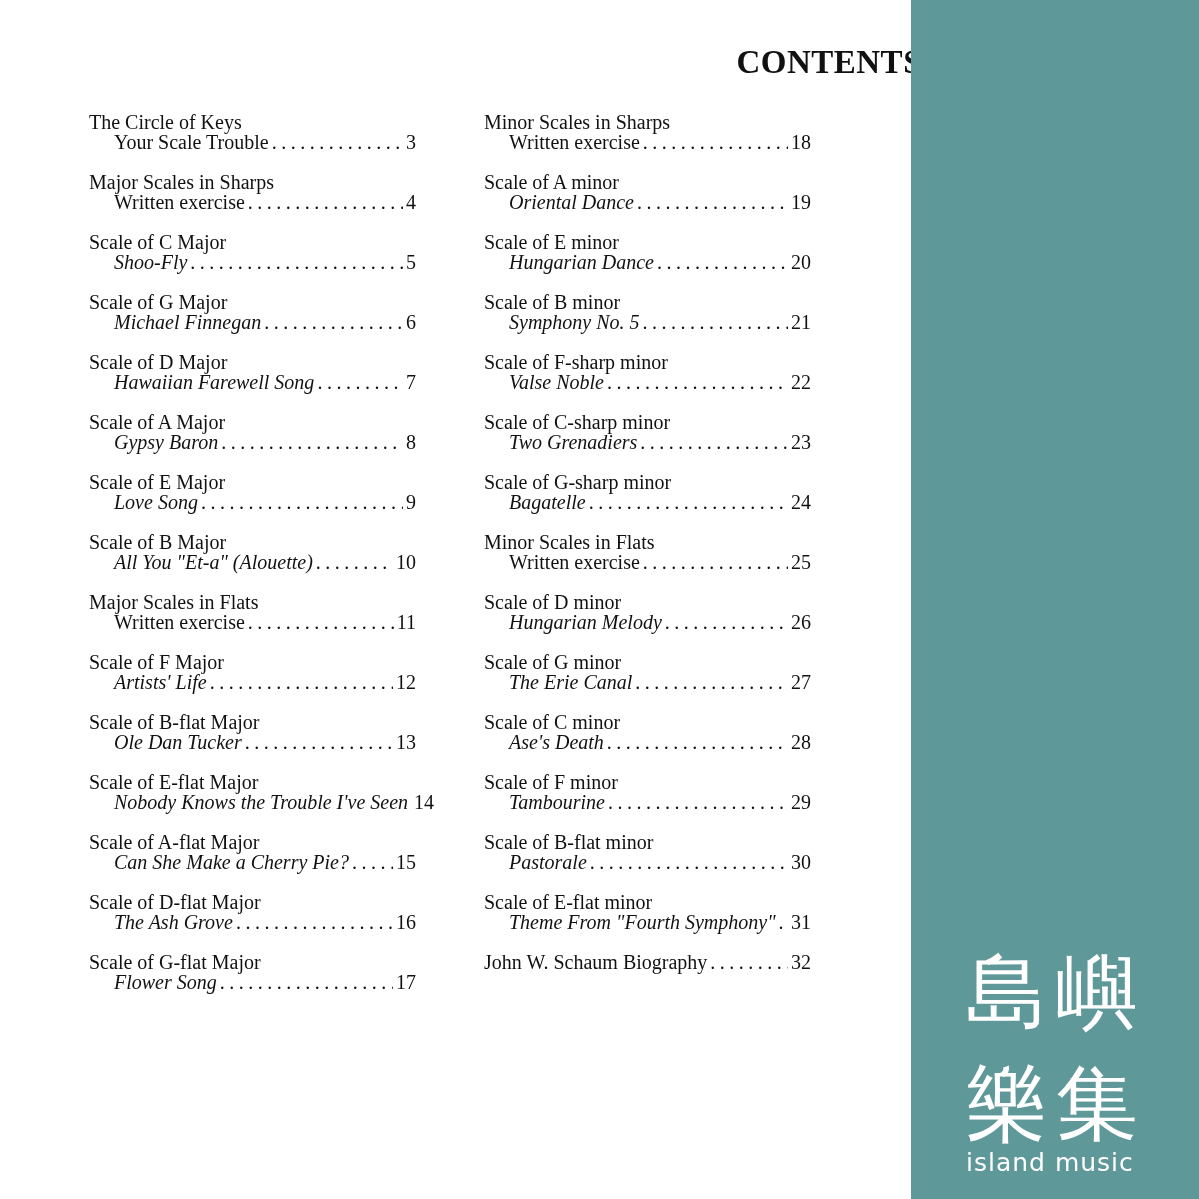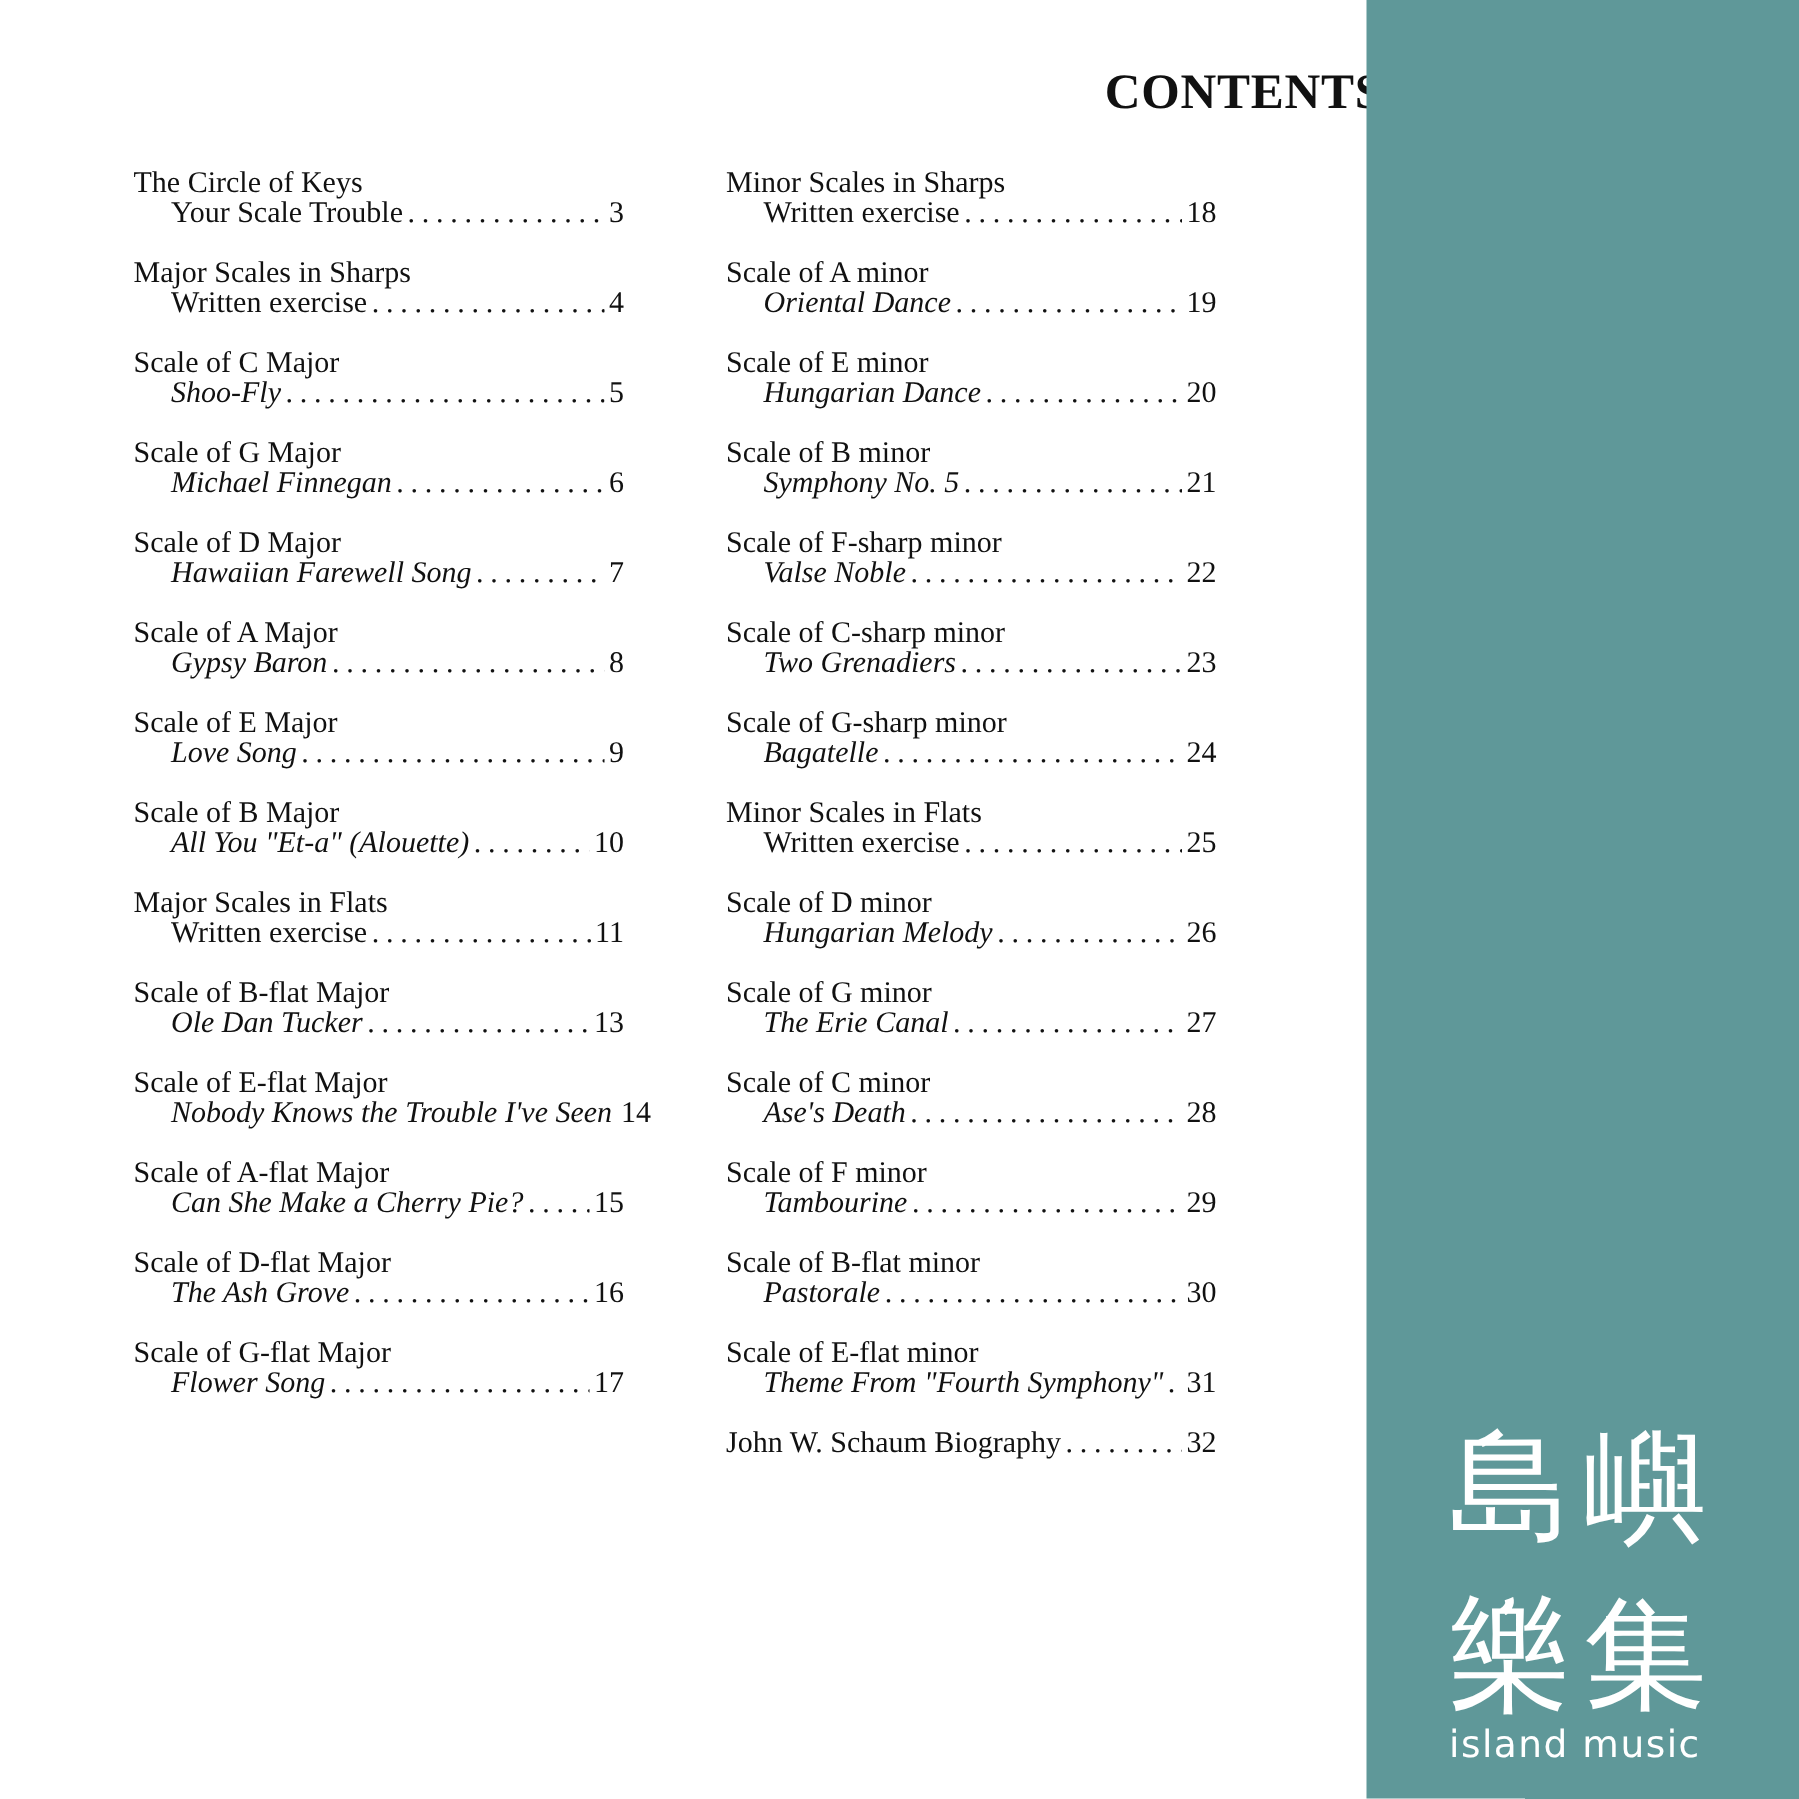--- a/index.html
+++ b/index.html
@@ -98,20 +98,28 @@
       </div>
       <div class="entry">
         <div class="head">Major Scales in Flats</div>
         <div class="sub">
           <span class="t">Written exercise</span>
           <span class="dots"></span>
           <span class="pg">11</span>
         </div>
       </div>
       <div class="entry">
+        <div class="head">Scale of F Major</div>
+        <div class="sub">
+          <span class="t it">Artists' Life</span>
+          <span class="dots"></span>
+          <span class="pg">12</span>
+        </div>
+      </div>
+      <div class="entry">
         <div class="head">Scale of B-flat Major</div>
         <div class="sub">
           <span class="t it">Ole Dan Tucker</span>
           <span class="dots"></span>
           <span class="pg">13</span>
         </div>
       </div>
       <div class="entry">
         <div class="head">Scale of E-flat Major</div>
         <div class="sub">

